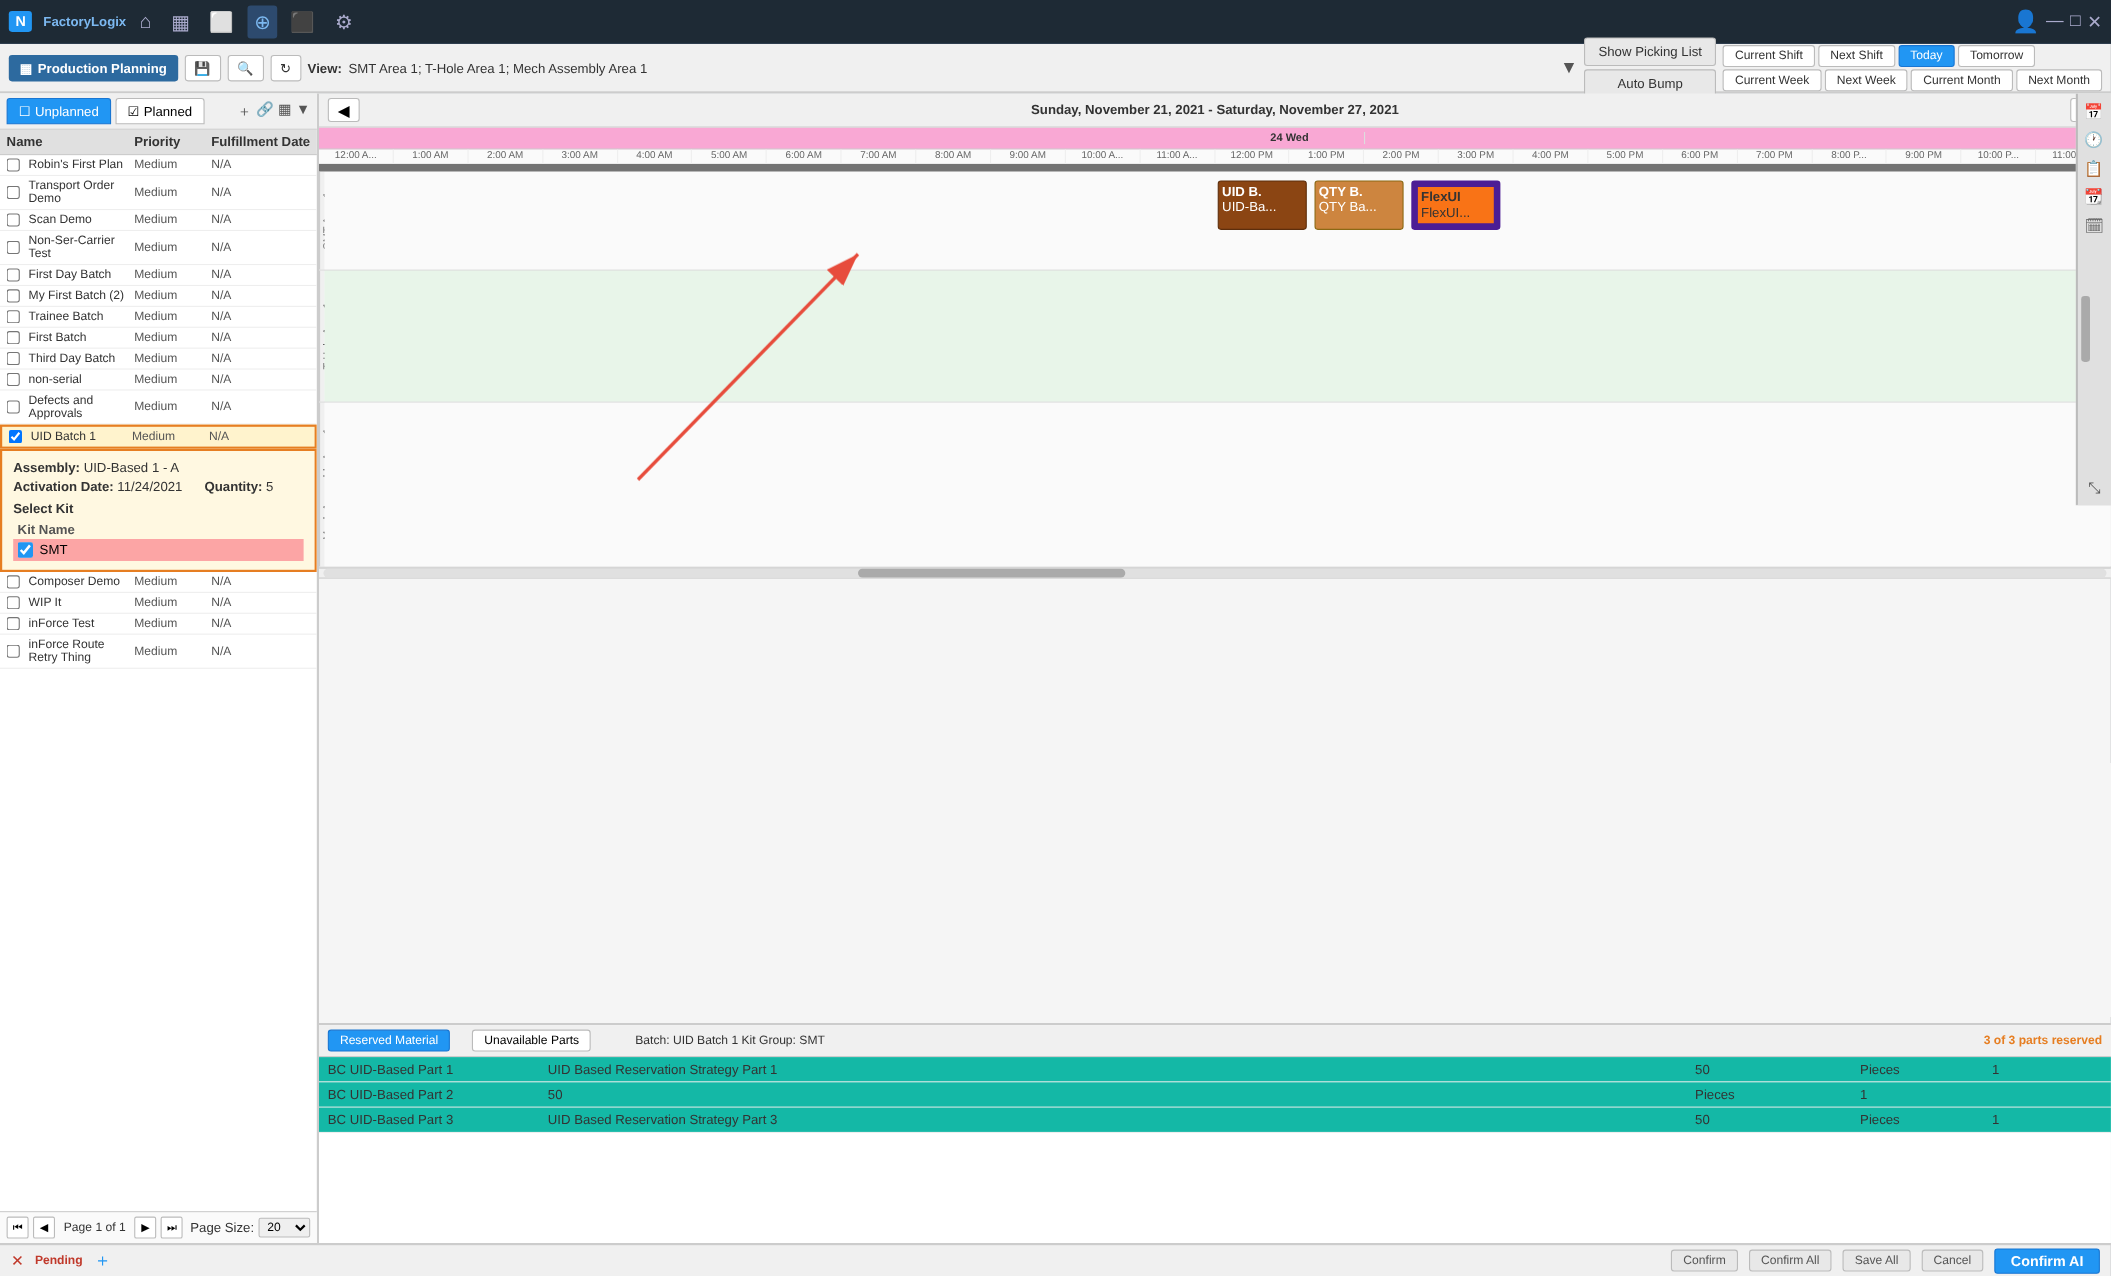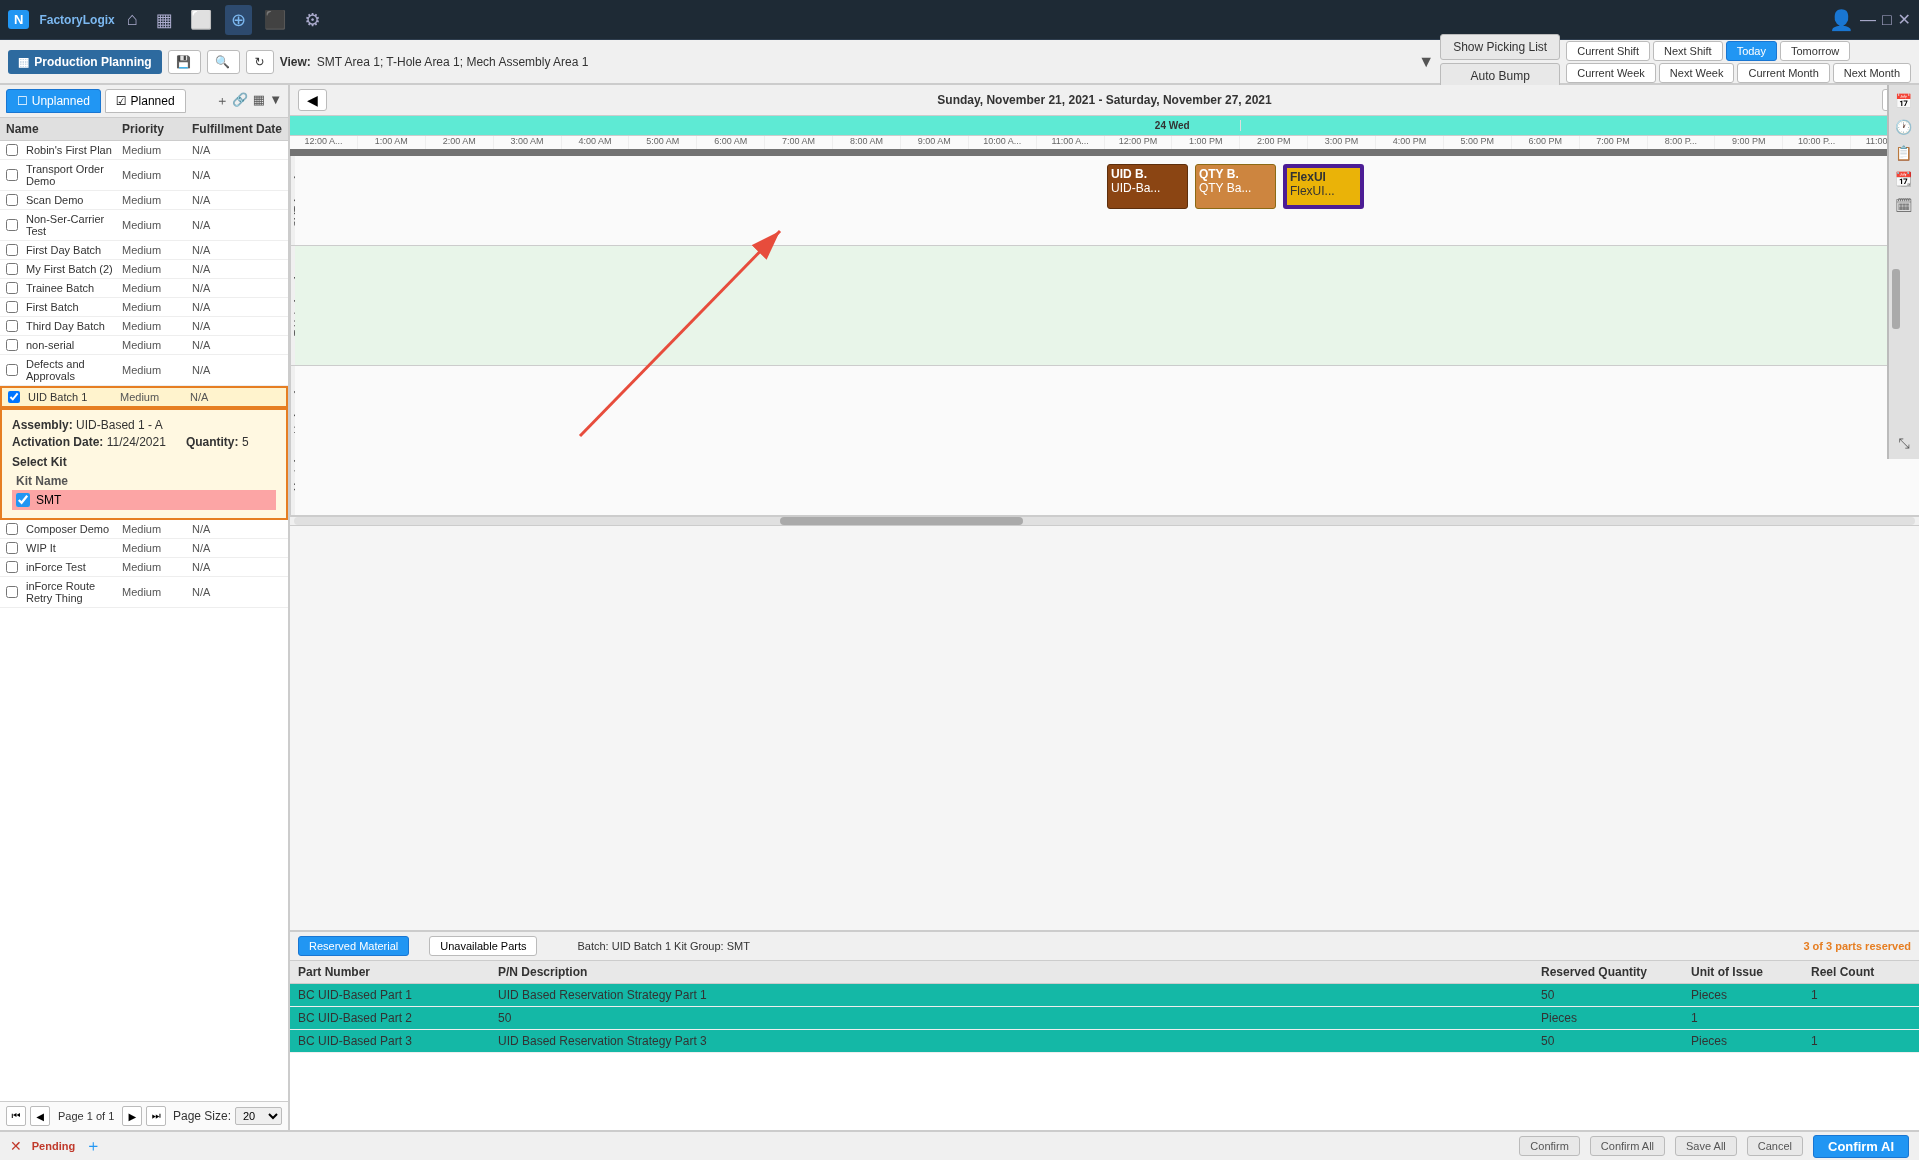--- a/index.html
+++ b/index.html
@@ -255,21 +255,21 @@
     }
 
     
     .timeline-wrapper {
       flex: 1;
       overflow: hidden;
       display: flex;
       flex-direction: column;
     }
     .timeline-day-row {
-      background: #5eead4;
+      background: #f9a8d4;
       border-bottom: 1px solid #ccc;
       display: flex;
       height: 20px;
       align-items: center;
     }
     .timeline-day-cell {
       text-align: center;
       font-size: 10px;
       font-weight: bold;
       color: #333;
@@ -333,23 +333,23 @@
       background: #8B4513;
       color: white;
       border: 1px solid #5D2E0C;
     }
     .cal-event-qty {
       background: #CD853F;
       color: white;
       border: 1px solid #8B6914;
     }
     .cal-event-flex {
-      background: #eab308;
-      color: #333;
-      border: 4px solid #4c1d95;
+      background: #f97316;
+      color: #333;
+      border: 6px solid #4c1d95;
     }
 
     
     .arrow-overlay {
       position: absolute;
       top: 0; left: 0;
       width: 100%;
       height: 100%;
       pointer-events: none;
       z-index: 10;
@@ -890,27 +890,20 @@
     </div>
 
     <div class="bottom-panel">
       <div class="material-tabs">
         <div class="material-tab active">Reserved Material</div>
         <div class="material-tab">Unavailable Parts</div>
         <span class="material-batch-info">Batch: UID Batch 1  Kit Group: SMT</span>
         <span class="material-parts-badge">3 of 3 parts reserved</span>
       </div>
       <div class="material-table">
-        <div class="mat-table-header">
-          <span>Part Number</span>
-          <span>P/N Description</span>
-          <span>Reserved Quantity</span>
-          <span>Unit of Issue</span>
-          <span>Reel Count</span>
-        </div>
         <div class="mat-table-row yellow">
           <span class="mat-table-cell">BC UID-Based Part 1</span>
           <span class="mat-table-cell">UID Based Reservation Strategy Part 1</span>
           <span class="mat-table-cell">50</span>
           <span class="mat-table-cell">Pieces</span>
           <span class="mat-table-cell">1</span>
         </div>
         <div class="mat-table-row yellow">
           <span class="mat-table-cell">BC UID-Based Part 2</span>
           <span class="mat-table-cell">50</span>

